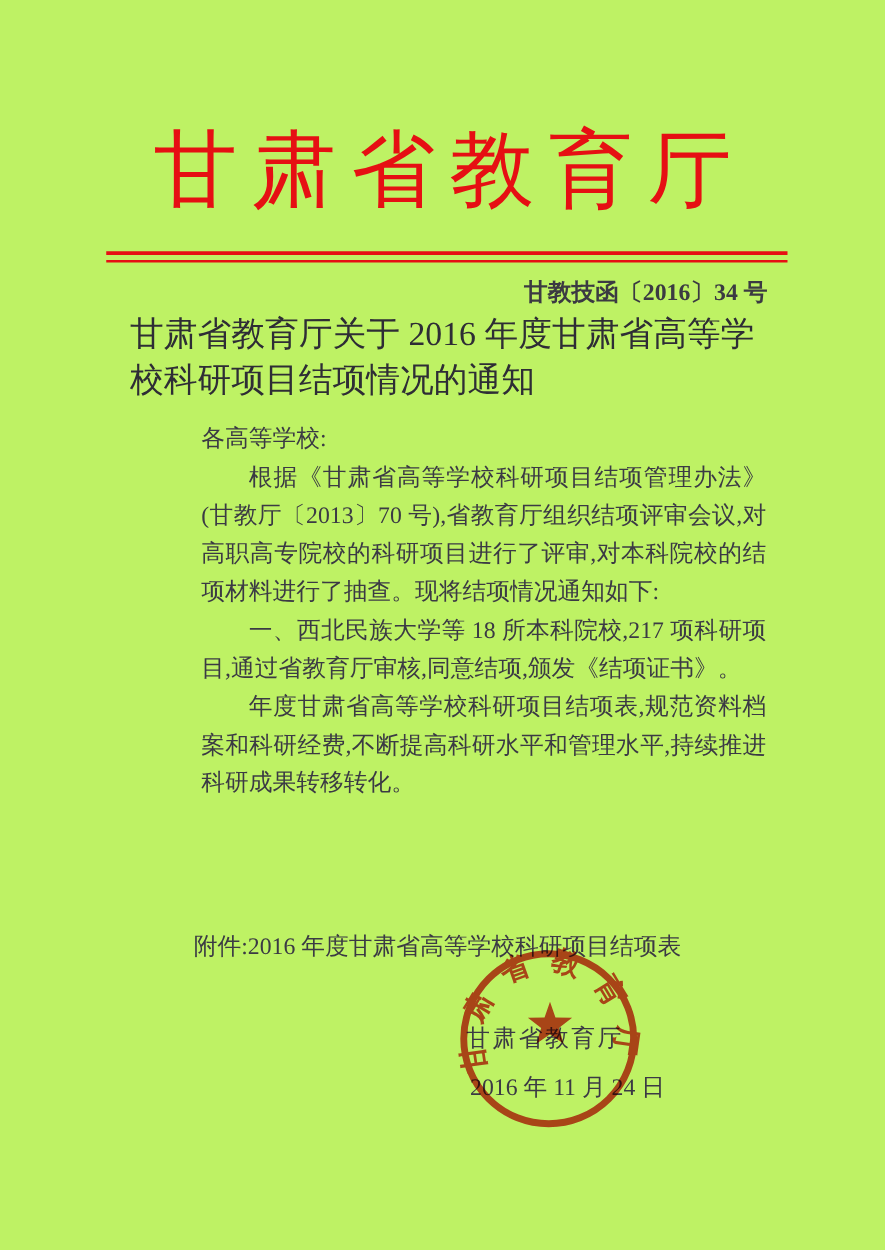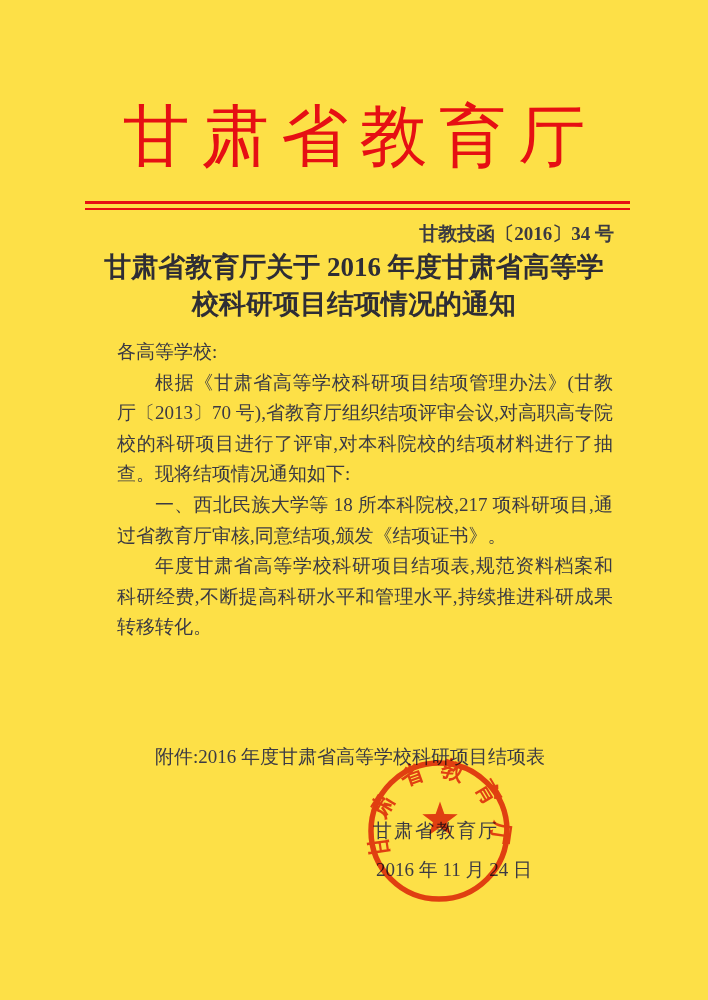--- a/index.html
+++ b/index.html
@@ -4,21 +4,21 @@
 <style>
   * { margin: 0; padding: 0; box-sizing: border-box; }
   html, body { background: #ffffff; }
   body {
     width: 708px; height: 1000px;
     font-family: "Liberation Serif", "DejaVu Serif", serif;
   }
   .page {
     position: relative;
     width: 708px; height: 1000px;
-    background: #fde047;
+    background: #bef264;
     overflow: hidden;
   }
   .letterhead {
     position: absolute;
     top: 100px; left: 0; width: 100%;
     text-align: center;
     font-size: 67px;
     line-height: 1.1;
     color: #e60f13;
     letter-spacing: 0.18em;
@@ -38,35 +38,35 @@
     top: 221px; left: 85px; width: 545px;
     text-align: right;
     padding-right: 16px;
     font-size: 19px;
     color: #3b3a42;
     font-weight: bold;
   }
   .title {
     position: absolute;
     top: 249px; left: 104px; width: 500px;
-    text-align: center;
+    text-align: left;
     font-size: 27px;
-    font-weight: 700;
+    font-weight: 400;
     line-height: 37px;
     color: #2e2d35;
   }
   .body-text {
     position: absolute;
     top: 337px; left: 117px; width: 496px;
     font-size: 19px;
     line-height: 30.6px;
     color: #3b3a44;
     text-align: justify;
   }
-  .body-text p { text-indent: 2em; }
+  .body-text p { text-indent: 2em; margin-left: 44px; }
   .body-text p.salutation { text-indent: 0; }
   .attachment {
     position: absolute;
     top: 744px; left: 155px;
     font-size: 19px;
     color: #3b3a44;
   }
   .sig-org {
     position: absolute;
     top: 818px; left: 373px;

